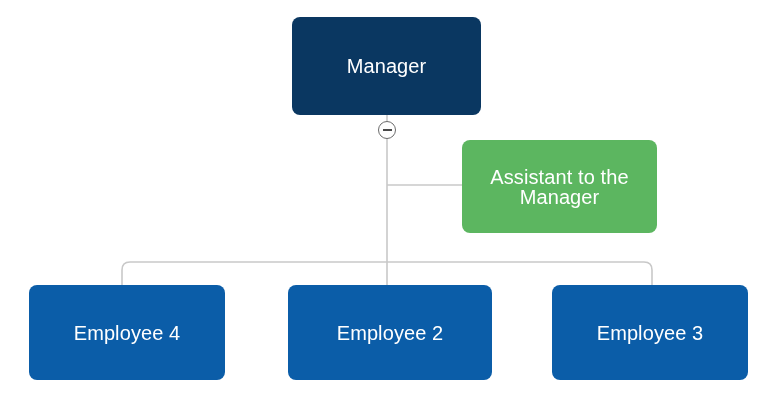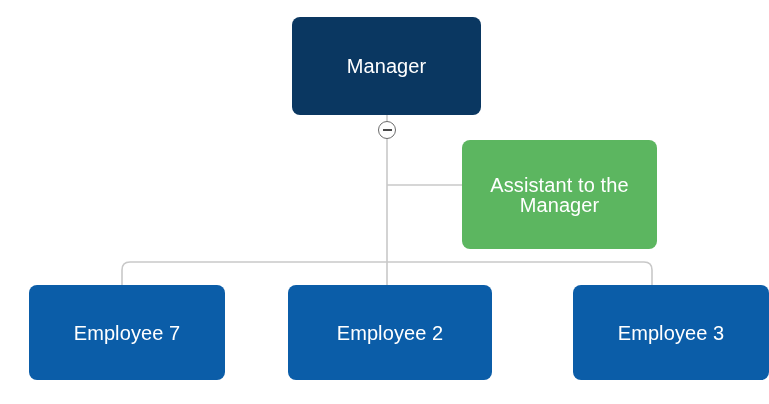--- a/index.html
+++ b/index.html
@@ -44,36 +44,36 @@
   #node-manager {
     left: 292px;
     top: 17px;
     width: 189px;
     height: 98px;
   }
   #node-assistant {
     left: 462px;
     top: 140px;
     width: 195px;
-    height: 109px;
+    height: 93px;
   }
   #node-employee-1 {
     left: 29px;
     top: 285px;
     width: 196px;
     height: 95px;
   }
   #node-employee-2 {
     left: 288px;
     top: 285px;
     width: 204px;
     height: 95px;
   }
   #node-employee-3 {
-    left: 573px;
+    left: 552px;
     top: 285px;
     width: 196px;
     height: 95px;
   }
   #collapse-toggle {
     position: absolute;
     left: 378px;
     top: 121px;
     width: 18px;
     height: 18px;
@@ -119,21 +119,21 @@
   <button id="collapse-toggle" type="button" aria-label="collapse">
     <span class="minus-bar"></span>
   </button>
 
   <div class="node" id="node-assistant" style="background:#5cb660;">
     <span class="node-label">Assistant to the
 Manager</span>
   </div>
 
   <div class="node" id="node-employee-1" style="background:#0b5da8;">
-    <span class="node-label">Employee 7</span>
+    <span class="node-label">Employee 4</span>
   </div>
 
   <div class="node" id="node-employee-2" style="background:#0b5da8;">
     <span class="node-label">Employee 2</span>
   </div>
 
   <div class="node" id="node-employee-3" style="background:#0b5da8;">
     <span class="node-label">Employee 3</span>
   </div>
 

